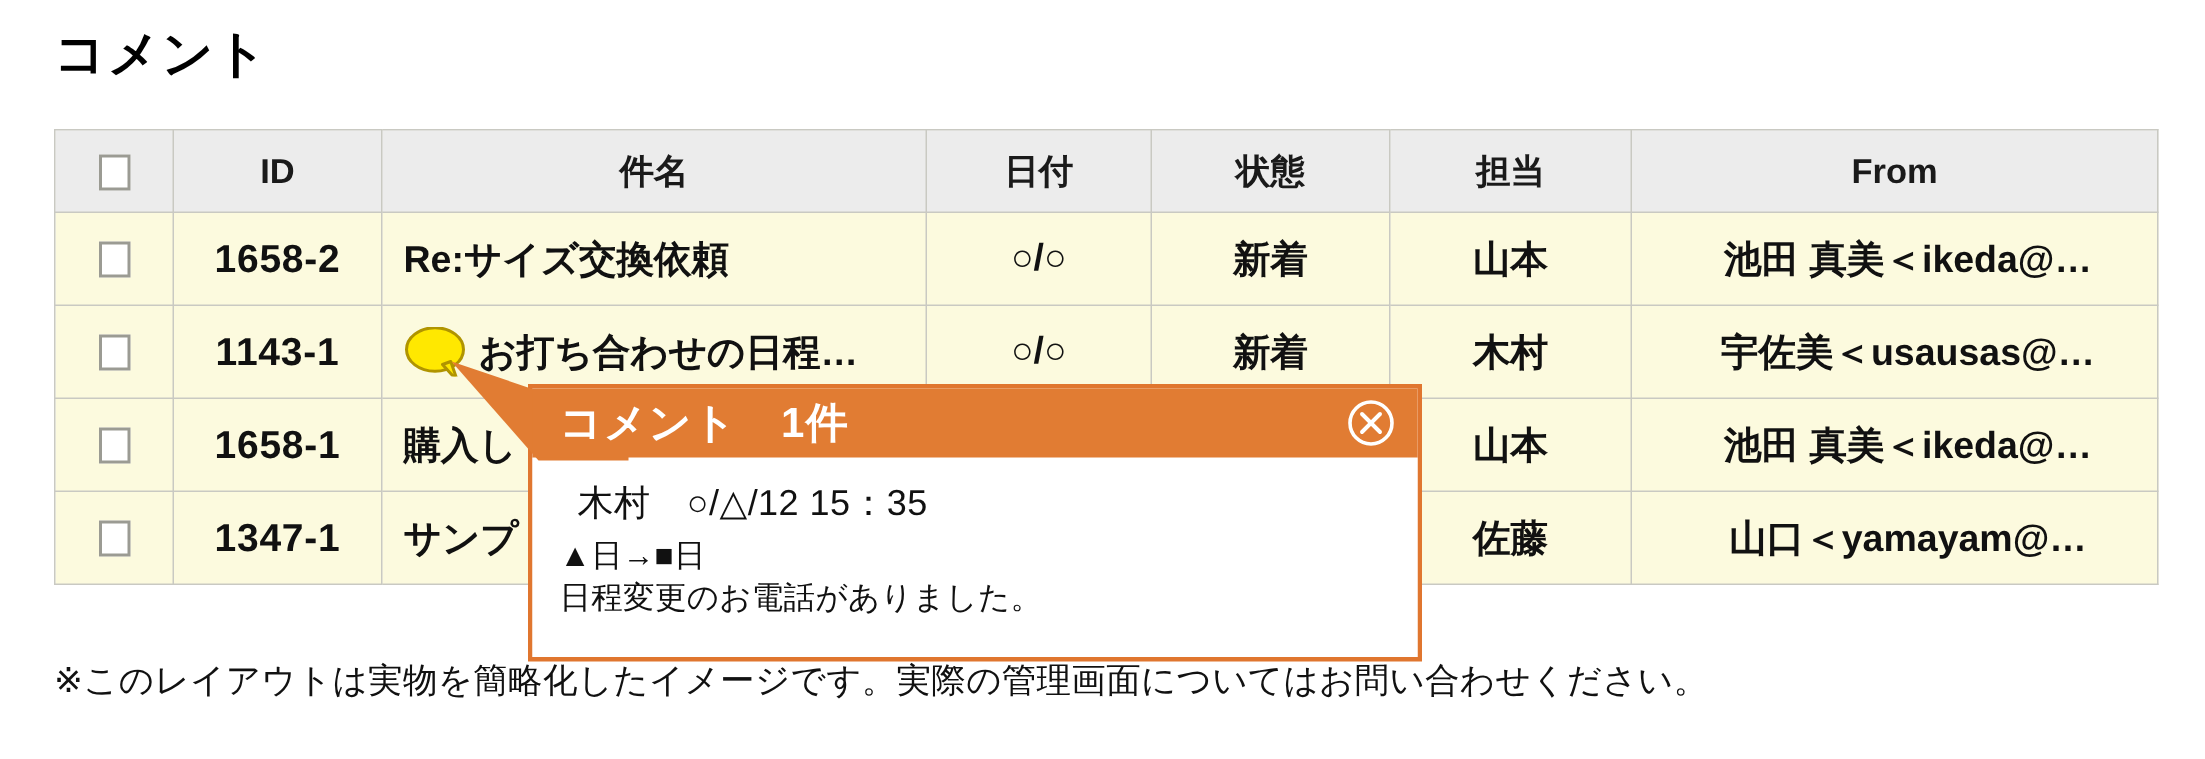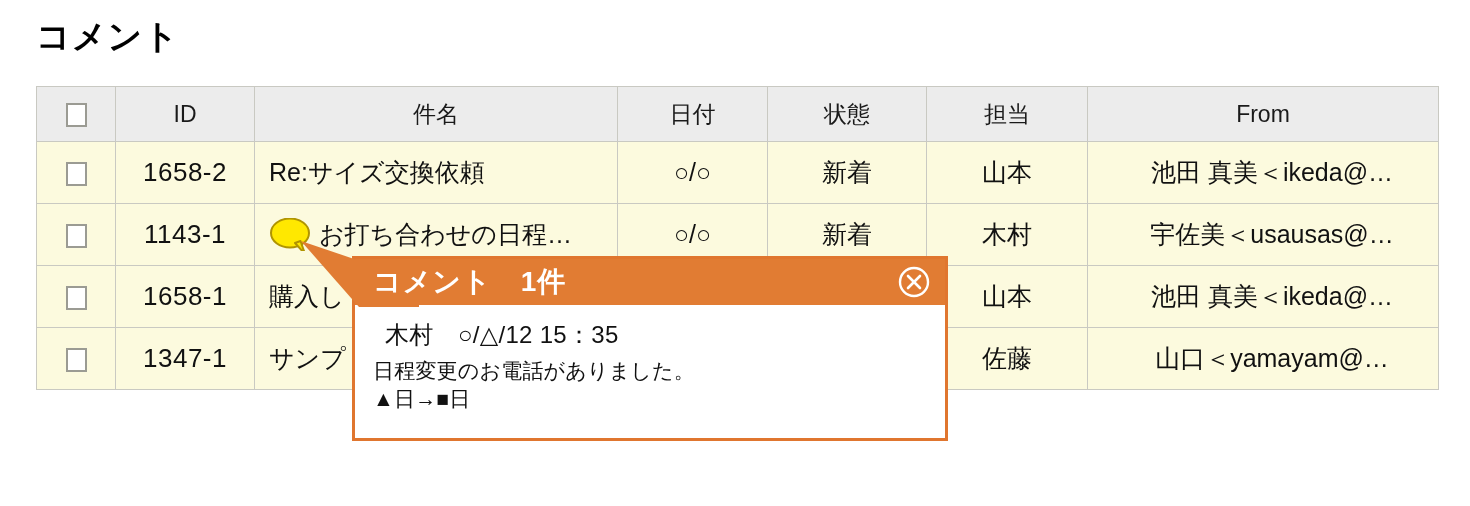--- a/index.html
+++ b/index.html
@@ -41,21 +41,21 @@
     border-collapse: collapse;
     table-layout: fixed;
     background: #ffffff;
   }
   .inbox-table th,
   .inbox-table td {
     border: 1px solid #c9c9c2;
     padding: 0;
     text-align: center;
     vertical-align: middle;
-    font-weight: normal;
+    font-weight: bold;
   }
   .inbox-table thead th {
     background: #ececec;
     height: 54px;
     font-size: 23px;
     color: #1a1a1a;
   }
   .inbox-table tbody td {
     background: #fcfade;
     height: 61px;
@@ -330,19 +330,20 @@
     <div class="popup-header">
       <span class="popup-title">コメント　1件</span>
       <svg class="popup-close" viewBox="0 0 34 34">
         <circle cx="17" cy="17" r="14" fill="none" stroke="#ffffff" stroke-width="2.4"></circle>
         <line x1="11" y1="11" x2="23" y2="23" stroke="#ffffff" stroke-width="2.6" stroke-linecap="round"></line>
         <line x1="23" y1="11" x2="11" y2="23" stroke="#ffffff" stroke-width="2.6" stroke-linecap="round"></line>
       </svg>
     </div>
     <div class="popup-body">
       <div class="comment-meta">木村　○/△/12 15：35</div>
+      <div class="comment-line">▲日→■日</div>
       <div class="comment-line">日程変更のお電話がありました。</div>
-      <div class="comment-line">▲日→■日</div>
     </div>
   </div>
 
+  <div class="footer-note">※このレイアウトは実物を簡略化したイメージです。実際の管理画面についてはお問い合わせください。</div>
 
 </div>
 
 </body></html>

